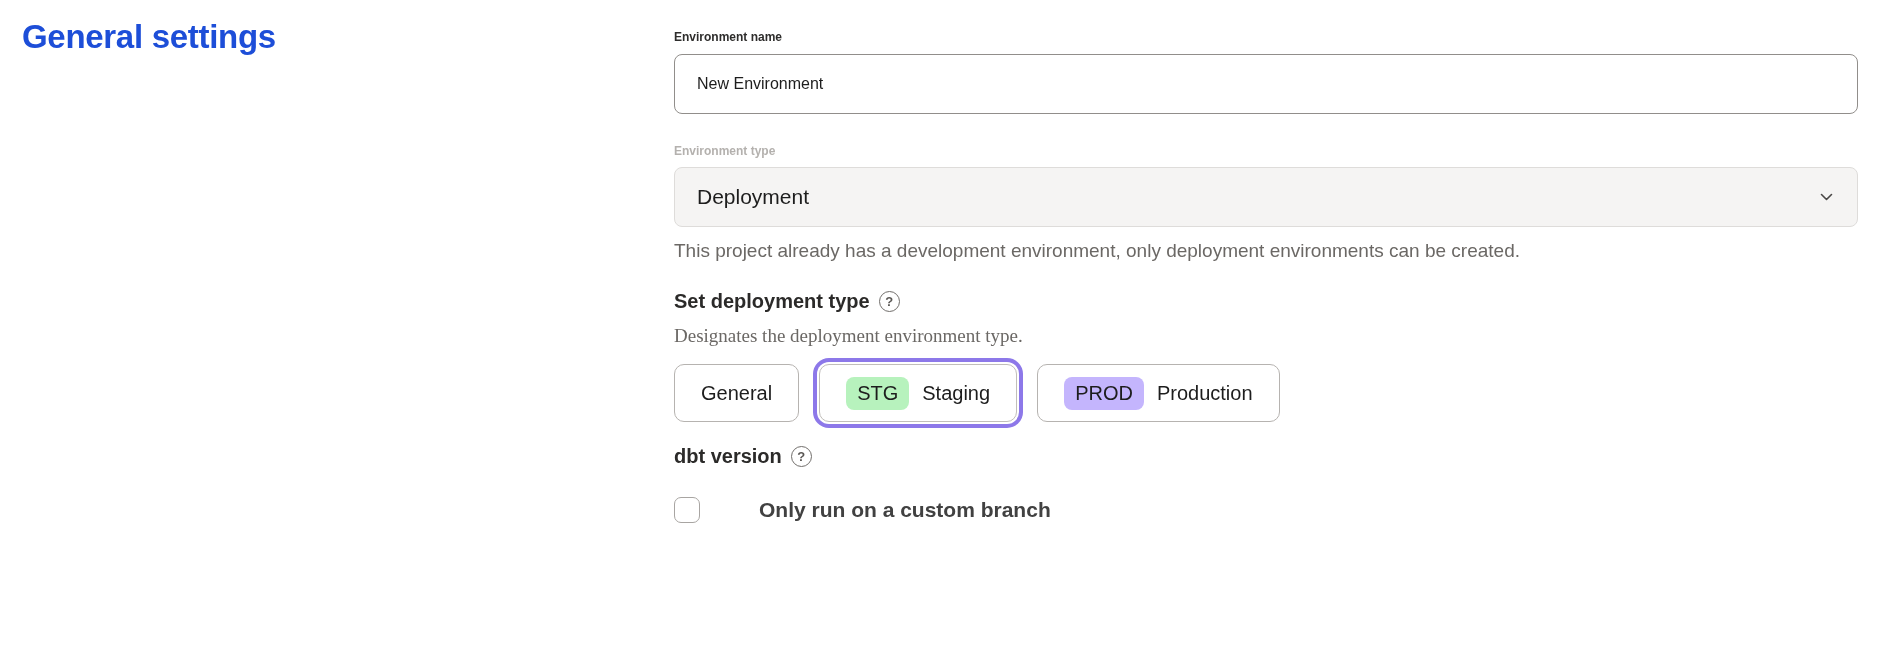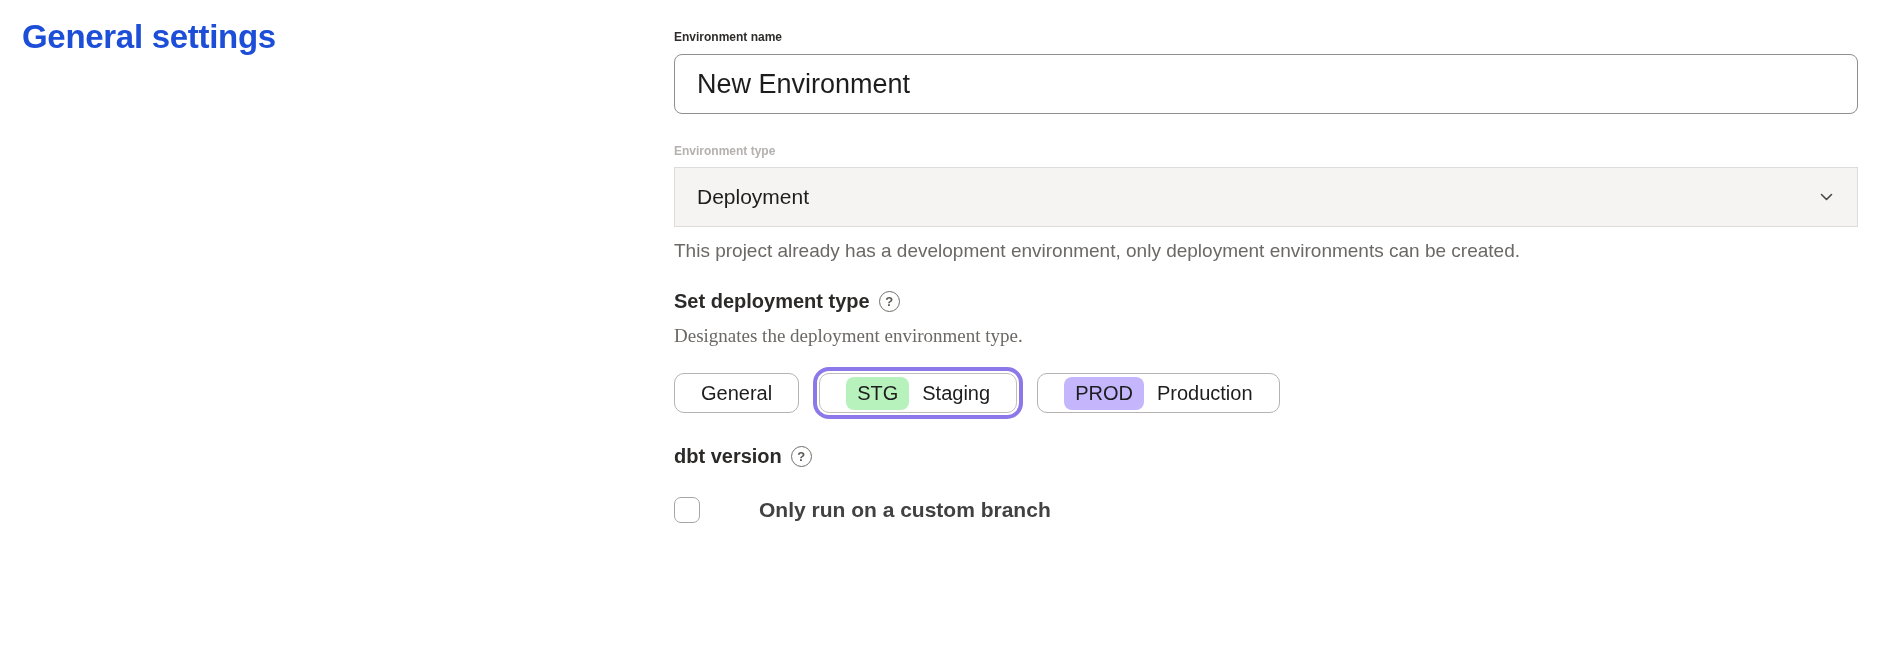--- a/index.html
+++ b/index.html
@@ -54,34 +54,34 @@
   .text-input {
     display: block;
     width: 100%;
     height: 60px;
     margin-top: 6px;
     border: 1px solid #918e8b;
     border-radius: 8px;
     background: #ffffff;
     padding: 0 22px;
     font-family: "Liberation Sans", "DejaVu Sans", sans-serif;
-    font-size: 27px;
+    font-size: 16px;
     font-weight: 500;
     color: #1d1d1d;
     outline: none;
   }
 
   .select {
     position: relative;
     display: flex;
     align-items: center;
     width: 100%;
     height: 60px;
     border: 1px solid #918e8b;
-    border-radius: 0;
+    border-radius: 8px;
     background: #ffffff;
     padding: 0 56px 0 22px;
     font-size: 21px;
     font-weight: 500;
     color: #1d1d1d;
     cursor: pointer;
   }
   .select.disabled {
     background: #f5f4f3;
     border-color: #dedcda;
@@ -142,21 +142,21 @@
     margin-top: 16px;
     display: flex;
     align-items: center;
     gap: 14px;
     height: 58px;
   }
   .type-btn {
     display: inline-flex;
     align-items: center;
     gap: 13px;
-    height: 40px;
+    height: 58px;
     padding: 0 26px;
     background: #ffffff;
     border: 1px solid #b6b3b0;
     border-radius: 10px;
     font-family: "Liberation Sans", "DejaVu Sans", sans-serif;
     font-size: 20px;
     font-weight: 500;
     color: #1d1d1d;
     cursor: pointer;
   }

